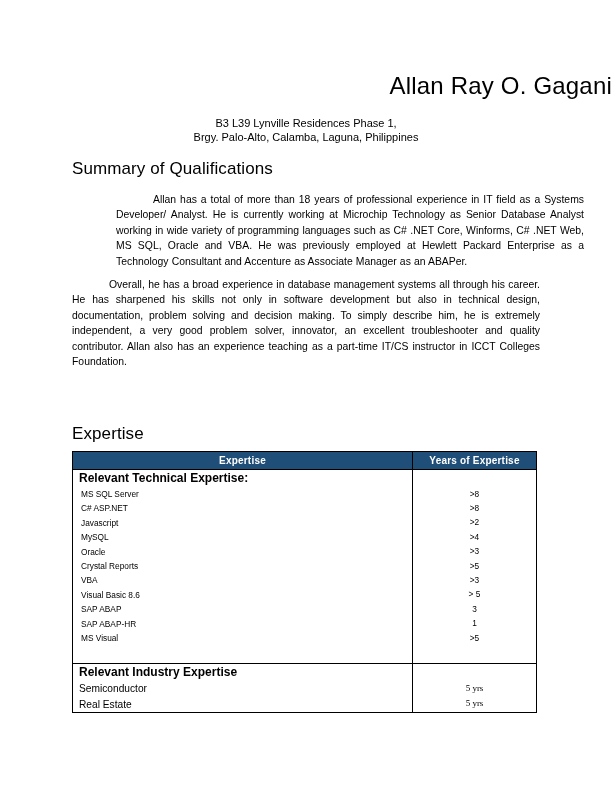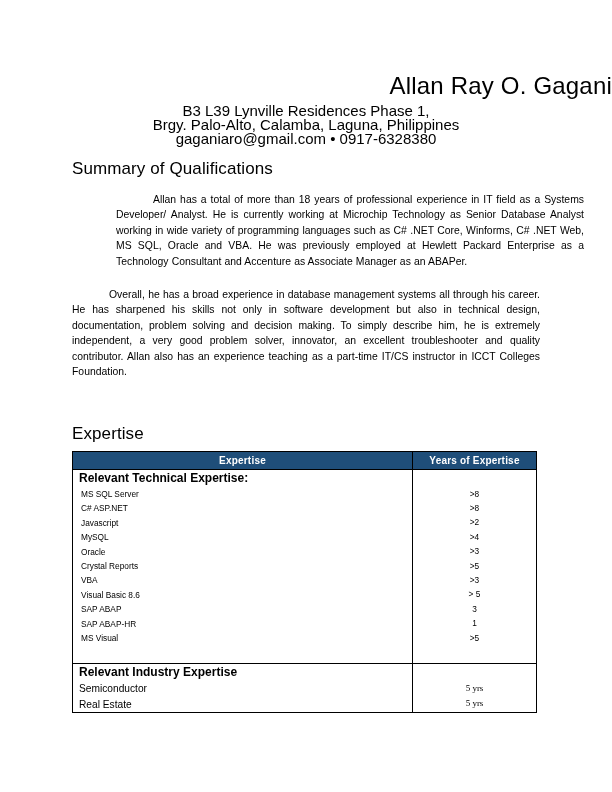--- a/index.html
+++ b/index.html
@@ -28,22 +28,22 @@
   }
   .name {
     font-size: 24px;
     font-weight: normal;
     letter-spacing: 0.2px;
     line-height: 1.15;
     margin: 0;
     text-align: right;
   }
   .contact {
-    margin-top: 4px;
-    font-size: 15px;
+    margin-top: 16px;
+    font-size: 11px;
     line-height: 14px;
   }
   .contact div { white-space: nowrap; }
 
   
   .section-heading {
     position: absolute;
     left: 72px;
     font-size: 17px;
     font-weight: normal;
@@ -53,21 +53,21 @@
   #heading-summary { top: 159px; }
   #heading-expertise { top: 424px; }
 
   
   .body-block {
     position: absolute;
     left: 72px;
     width: 468px;
   }
   #para-1 { top: 192px; margin-left: 44px; }
-  #para-2 { top: 287px; }
+  #para-2 { top: 277px; }
   .para {
     font-size: 10.4px;
     line-height: 15.4px;
     text-align: justify;
     text-indent: 37px;
     margin: 0;
     word-spacing: 0.2px;
   }
 
   
@@ -143,21 +143,20 @@
 </head>
 <body>
 
 <div class="page">
 
   <div class="doc-header">
     <h1 class="name">Allan Ray O. Gagani</h1>
     <div class="contact">
       <div>B3 L39 Lynville Residences Phase 1,</div>
       <div>Brgy. Palo-Alto, Calamba, Laguna, Philippines</div>
-      <div>gaganiaro@gmail.com  •  0917-6328380</div>
     </div>
   </div>
 
   <h2 class="section-heading" id="heading-summary">Summary of Qualifications</h2>
 
   <div class="body-block" id="para-1">
     <p class="para">Allan has a total of more than 18 years of professional experience in IT field as a Systems Developer/ Analyst. He is currently working at Microchip Technology as Senior Database Analyst working  in wide variety of programming languages such as C# .NET Core, Winforms, C# .NET Web, MS SQL, Oracle and VBA. He was previously employed at Hewlett Packard Enterprise as a Technology Consultant and Accenture as Associate Manager as an ABAPer.</p>
   </div>
 
   <div class="body-block" id="para-2">

